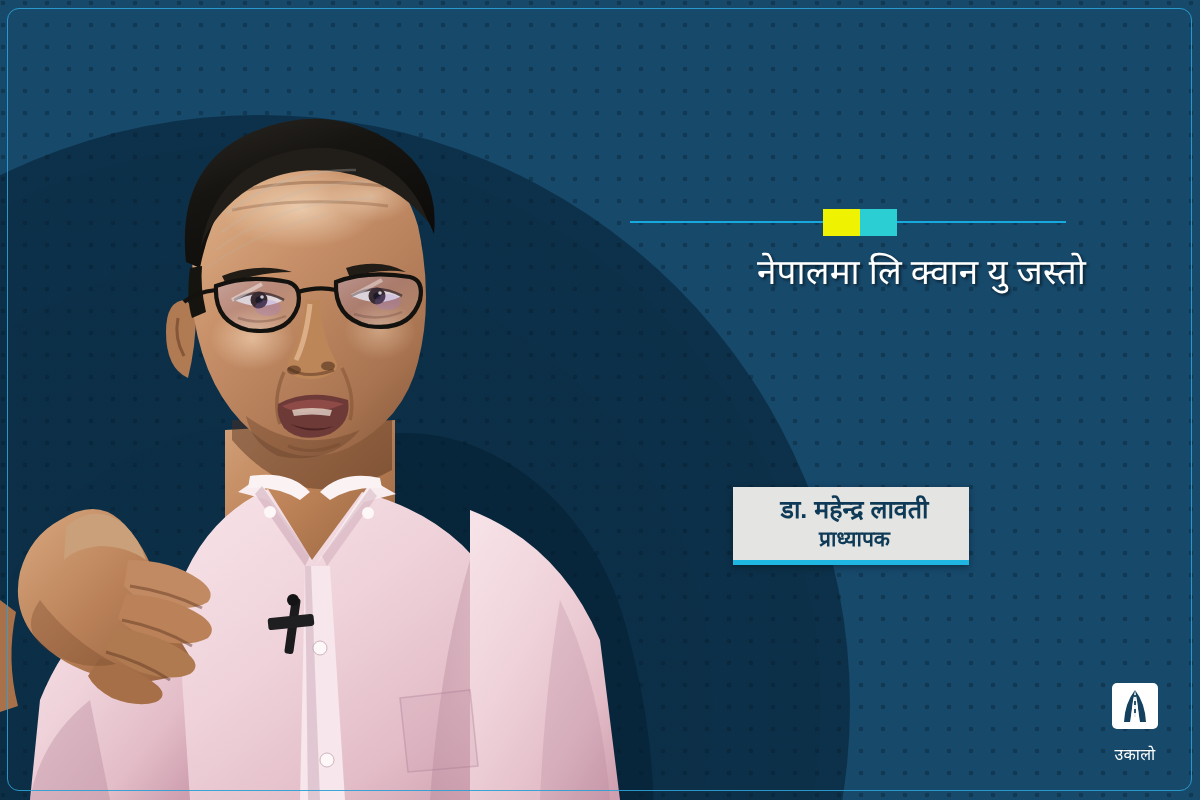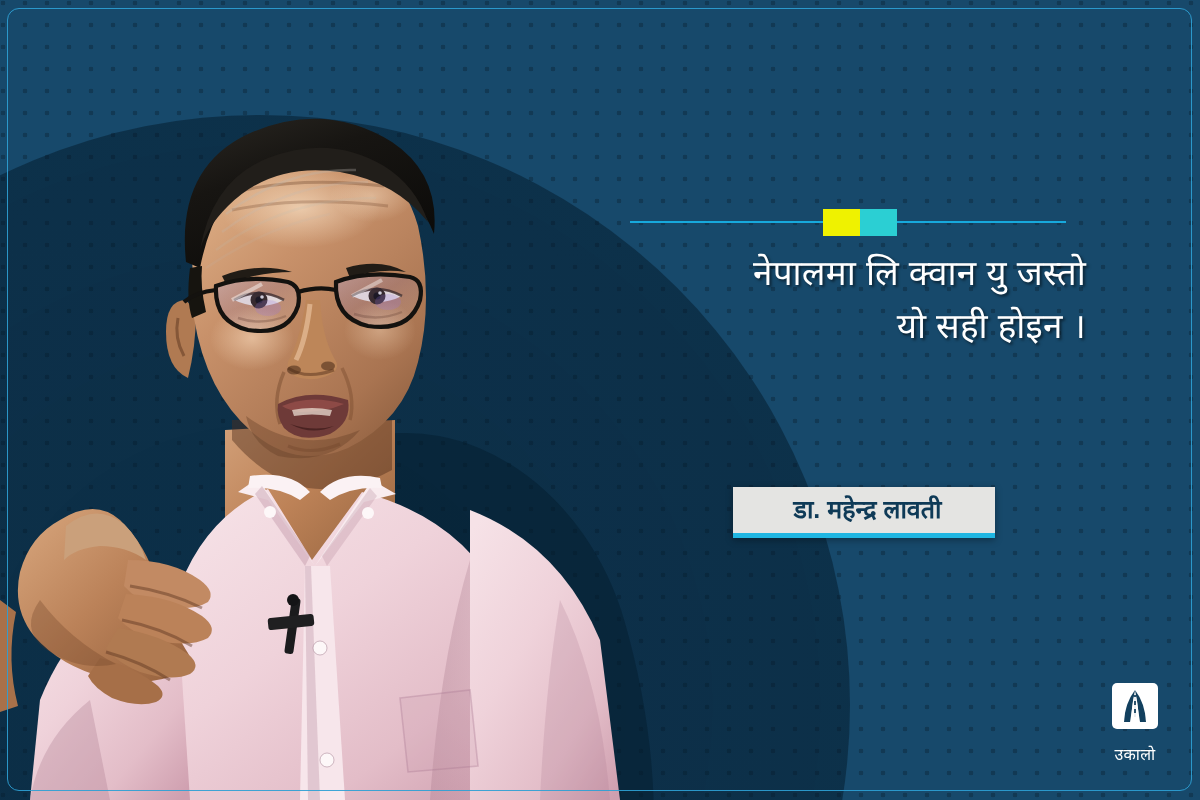--- a/index.html
+++ b/index.html
@@ -75,24 +75,24 @@
   .quote{
     position:absolute;left:10px;top:246px;width:476px;
     text-align:right;
     color:#ffffff;
     font-size:35px;
     line-height:53px;
     font-weight:400;
     letter-spacing:.2px;
     text-shadow:2px 2px 3px rgba(0,0,0,.55);
   }
-  .quote .qline{display:block;white-space:nowrap;}
+  .quote .qline{display:block;white-space:nowrap;font-family:Liberation Serif, serif;}
 
   .attrib{
-    position:absolute;left:133px;top:487px;width:262px;
+    position:absolute;left:133px;top:487px;width:236px;
     background:#e4e4e2;
     border-bottom:5px solid #1fb6e2;
     padding:6px 3px 8px 10px;
     box-sizing:border-box;
     text-align:center;
     box-shadow:0 2px 7px rgba(0,0,0,.35);
   }
   .attrib .name{
     display:block;color:#0e3a57;font-size:25px;line-height:32px;font-weight:700;
   }
@@ -329,25 +329,25 @@
   <div class="content">
 
     <div class="divider">
       <span class="line"></span>
       <span class="sw-yellow"></span>
       <span class="sw-cyan"></span>
     </div>
 
     <div class="quote">
       <span class="qline">नेपालमा लि क्वान यु जस्तो</span>
-      <span class="qline">यो सही होइन ।</span>
     </div>
 
     <div class="attrib">
       <span class="name">डा. महेन्द्र लावती</span>
+      <span class="role">प्राध्यापक</span>
     </div>
   </div>
 
   <div class="logo">
     <span class="mark">
       <svg width="46" height="46" viewBox="0 0 46 46" xmlns="http://www.w3.org/2000/svg">
         <rect x="0" y="0" width="46" height="46" rx="5" fill="#ffffff"></rect>
 
         <path d="M23 7 L18 39 L12 39 Q13 20 23 7 Z" fill="#12405e"></path>
         <path d="M23 7 L28 39 L34 39 Q33 20 23 7 Z" fill="#12405e"></path>

